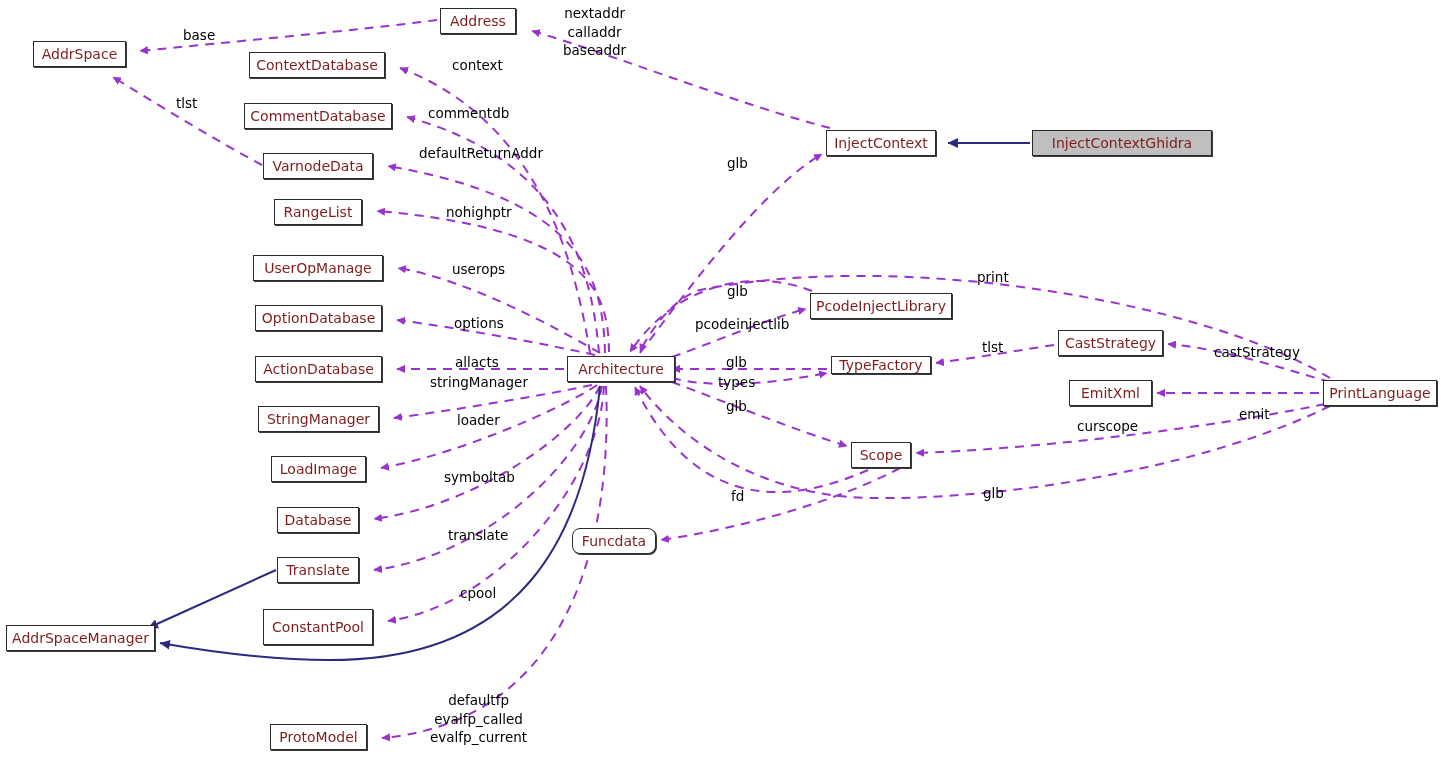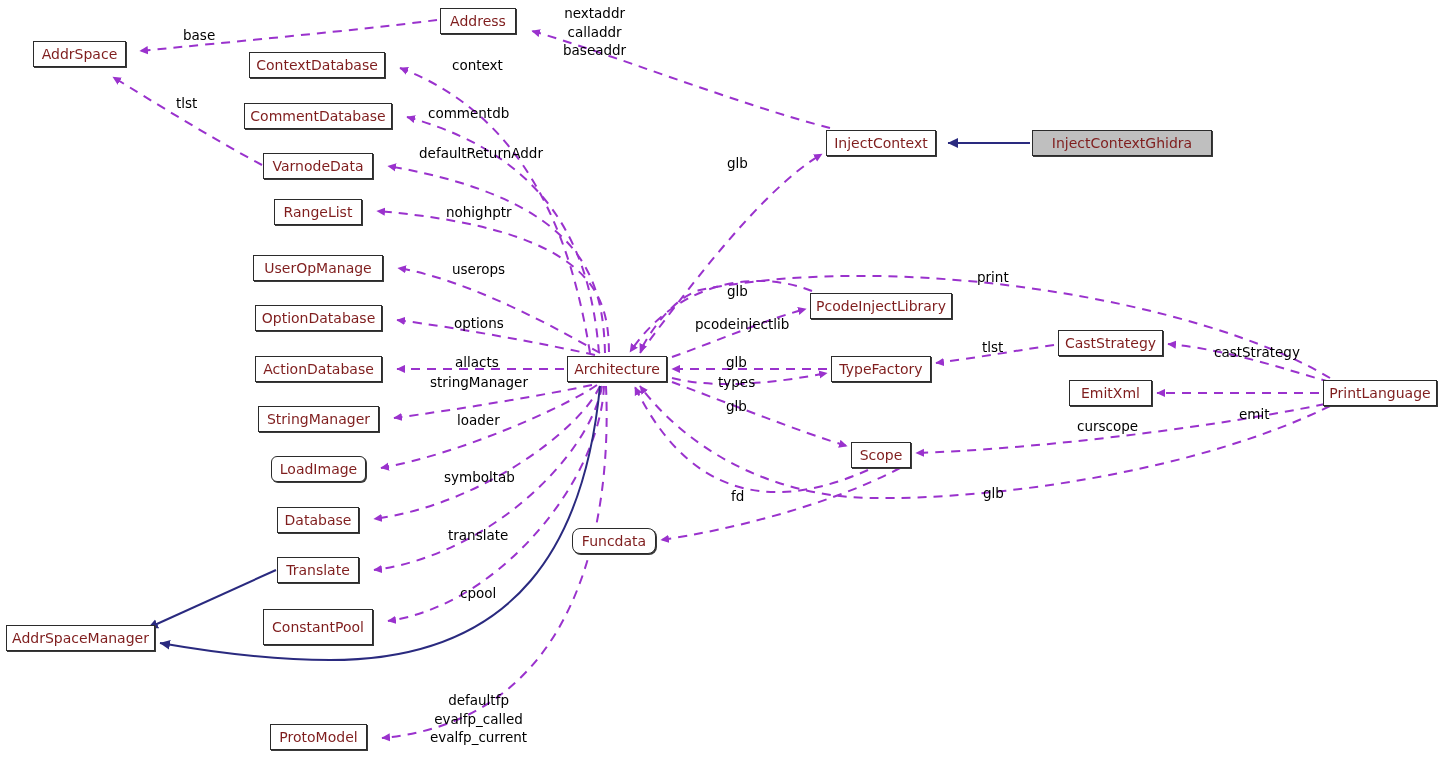--- a/index.html
+++ b/index.html
@@ -162,54 +162,54 @@
     </div>
   <div class="node" style="left:255px;top:305px;width:127px;height:26px;">
       <span>OptionDatabase</span>
     </div>
   <div class="node" style="left:255px;top:356px;width:127px;height:26px;">
       <span>ActionDatabase</span>
     </div>
   <div class="node" style="left:258px;top:406px;width:121px;height:26px;">
       <span>StringManager</span>
     </div>
-  <div class="node" style="left:271px;top:456px;width:95px;height:26px;border-radius:6px;">
+  <div class="node" style="left:271px;top:456px;width:95px;height:26px;">
       <span>LoadImage</span>
     </div>
   <div class="node" style="left:277px;top:507px;width:82px;height:26px;">
       <span>Database</span>
     </div>
   <div class="node" style="left:277px;top:557px;width:82px;height:26px;">
       <span>Translate</span>
     </div>
   <div class="node" style="left:263px;top:609px;width:110px;height:36px;">
       <span>ConstantPool</span>
     </div>
   <div class="node" style="left:6px;top:625px;width:149px;height:26px;">
       <span>AddrSpaceManager</span>
     </div>
   <div class="node" style="left:270px;top:724px;width:97px;height:26px;">
       <span>ProtoModel</span>
     </div>
-  <div class="node" style="left:567px;top:356px;width:100px;height:26px;">
+  <div class="node" style="left:567px;top:356px;width:108px;height:26px;">
       <span>Architecture</span>
     </div>
   <div class="node" style="left:572px;top:528px;width:84px;height:26px;border-radius:8px;">
       <span>Funcdata</span>
     </div>
   <div class="node" style="left:826px;top:130px;width:110px;height:26px;">
       <span>InjectContext</span>
     </div>
   <div class="node highlight" style="left:1032px;top:130px;width:180px;height:26px;">
       <span>InjectContextGhidra</span>
     </div>
   <div class="node" style="left:810px;top:293px;width:142px;height:26px;">
       <span>PcodeInjectLibrary</span>
     </div>
-  <div class="node" style="left:831px;top:356px;width:100px;height:26px;">
+  <div class="node" style="left:831px;top:356px;width:100px;height:18px;">
       <span>TypeFactory</span>
     </div>
   <div class="node" style="left:851px;top:442px;width:60px;height:26px;">
       <span>Scope</span>
     </div>
   <div class="node" style="left:1058px;top:330px;width:105px;height:26px;">
       <span>CastStrategy</span>
     </div>
   <div class="node" style="left:1069px;top:380px;width:83px;height:26px;">
       <span>EmitXml</span>

